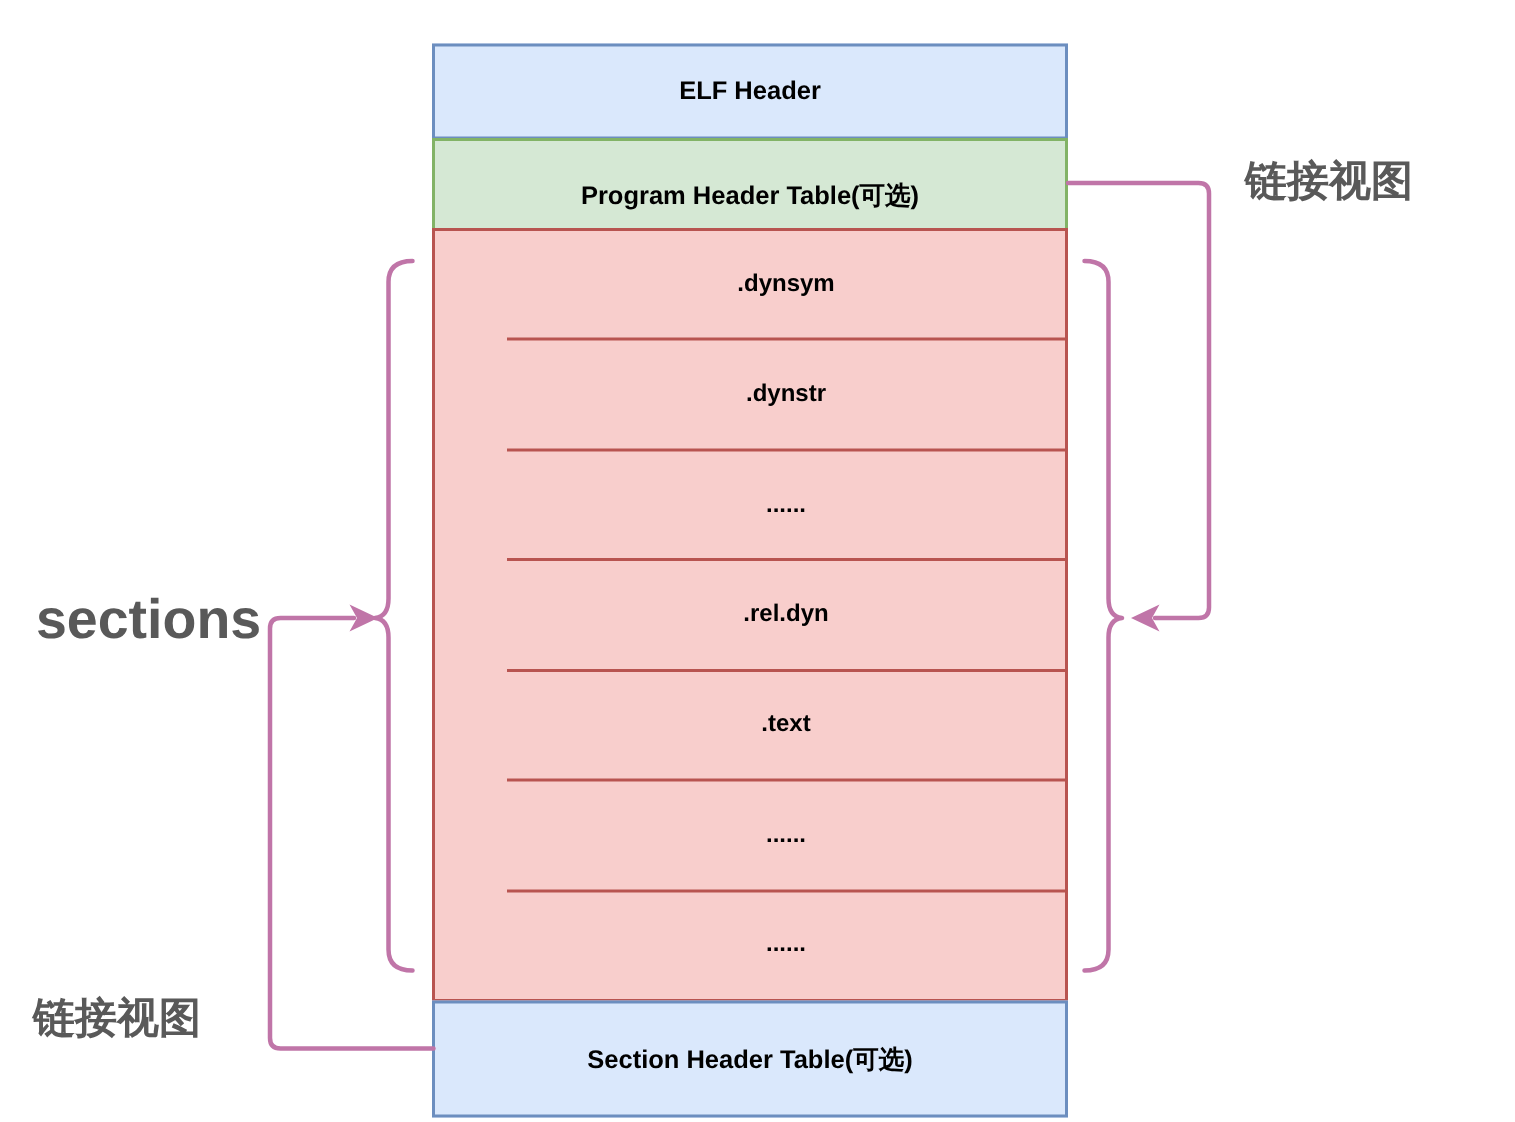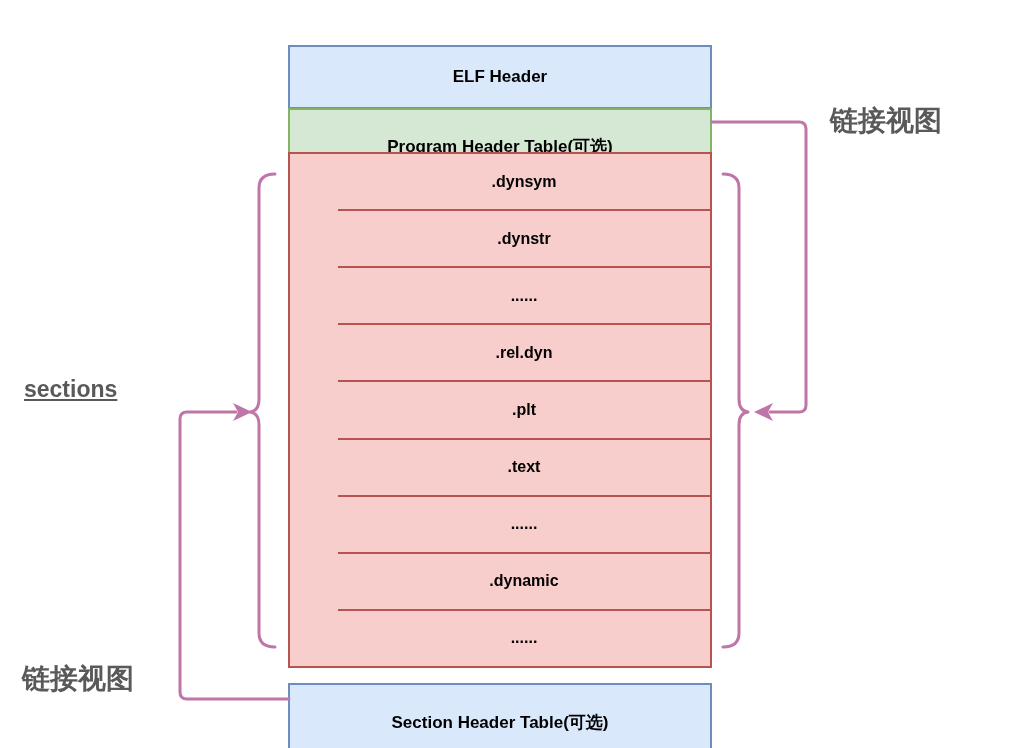--- a/index.html
+++ b/index.html
@@ -20,21 +20,20 @@
     left: 288px;
     width: 424px;
     box-sizing: border-box;
     display: flex;
     align-items: center;
     justify-content: center;
     font-weight: bold;
     font-size: 17px;
     color: #000000;
     text-align: center;
-    margin-top: 16px;
   }
   .box-blue   { background: var(--blue-fill);  border: 2px solid var(--blue-border); }
   .box-green  { background: var(--green-fill); border: 2px solid var(--green-border); }
   .elf-header       { top: 29px;  height: 64px; }
   .program-header   { top: 92px;  height: 77px; }
   .section-header   { top: 667px; height: 78px; }
   .red-stack {
     position: absolute;
     left: 288px;
     top: 152px;
@@ -57,21 +56,21 @@
     border-top: 2px solid var(--red-border);
     margin-left: 48px;
   }
   .red-row:first-child { border-top: none; }
   .side-label {
     position: absolute;
     font-weight: bold;
     color: var(--label-gray);
     white-space: nowrap;
   }
-  .label-sections  { left: 24px;  top: 376px; font-size: 23px; text-decoration: underline; }
+  .label-sections  { left: 24px;  top: 392px; font-size: 37px; }
   .label-segments  { left: 821px; top: 381px; font-size: 27px; }
   .label-exec-view { left: 830px; top: 102px; font-size: 28px; }
   .label-link-view { left: 22px;  top: 660px; font-size: 28px; }
   svg.overlay {
     position: absolute;
     left: 0;
     top: 0;
     pointer-events: none;
   }
   .stroke-line {
@@ -106,30 +105,24 @@
     <div class="red-row">
         <span>.dynstr</span>
       </div>
     <div class="red-row">
         <span>......</span>
       </div>
     <div class="red-row">
         <span>.rel.dyn</span>
       </div>
     <div class="red-row">
-        <span>.plt</span>
-      </div>
-    <div class="red-row">
         <span>.text</span>
       </div>
     <div class="red-row">
         <span>......</span>
-      </div>
-    <div class="red-row">
-        <span>.dynamic</span>
       </div>
     <div class="red-row">
         <span>......</span>
       </div>
   </div>
 
   <div class="box box-blue section-header">
     <span>Section Header Table(可选)</span>
   </div>
 

